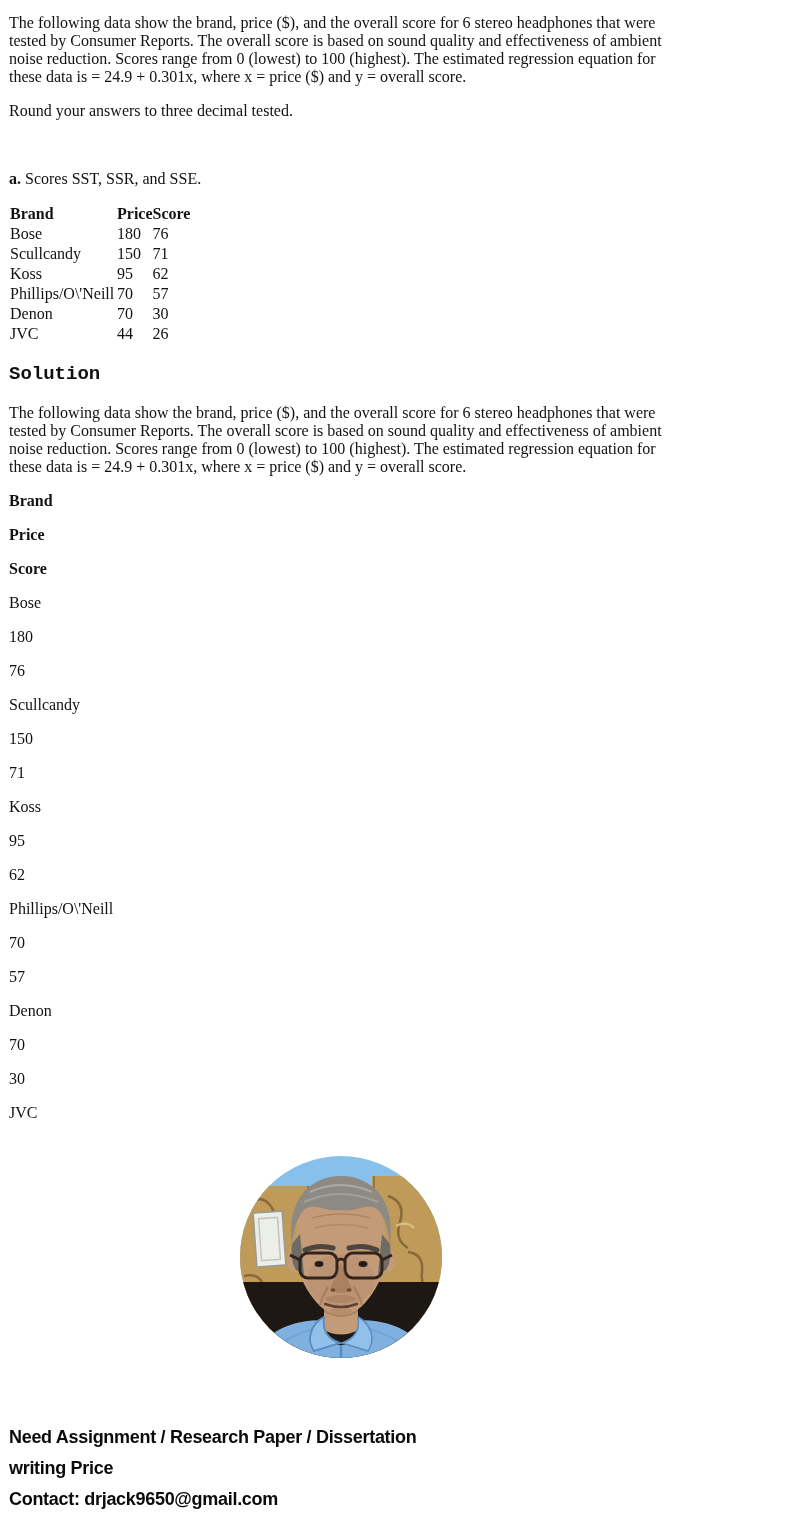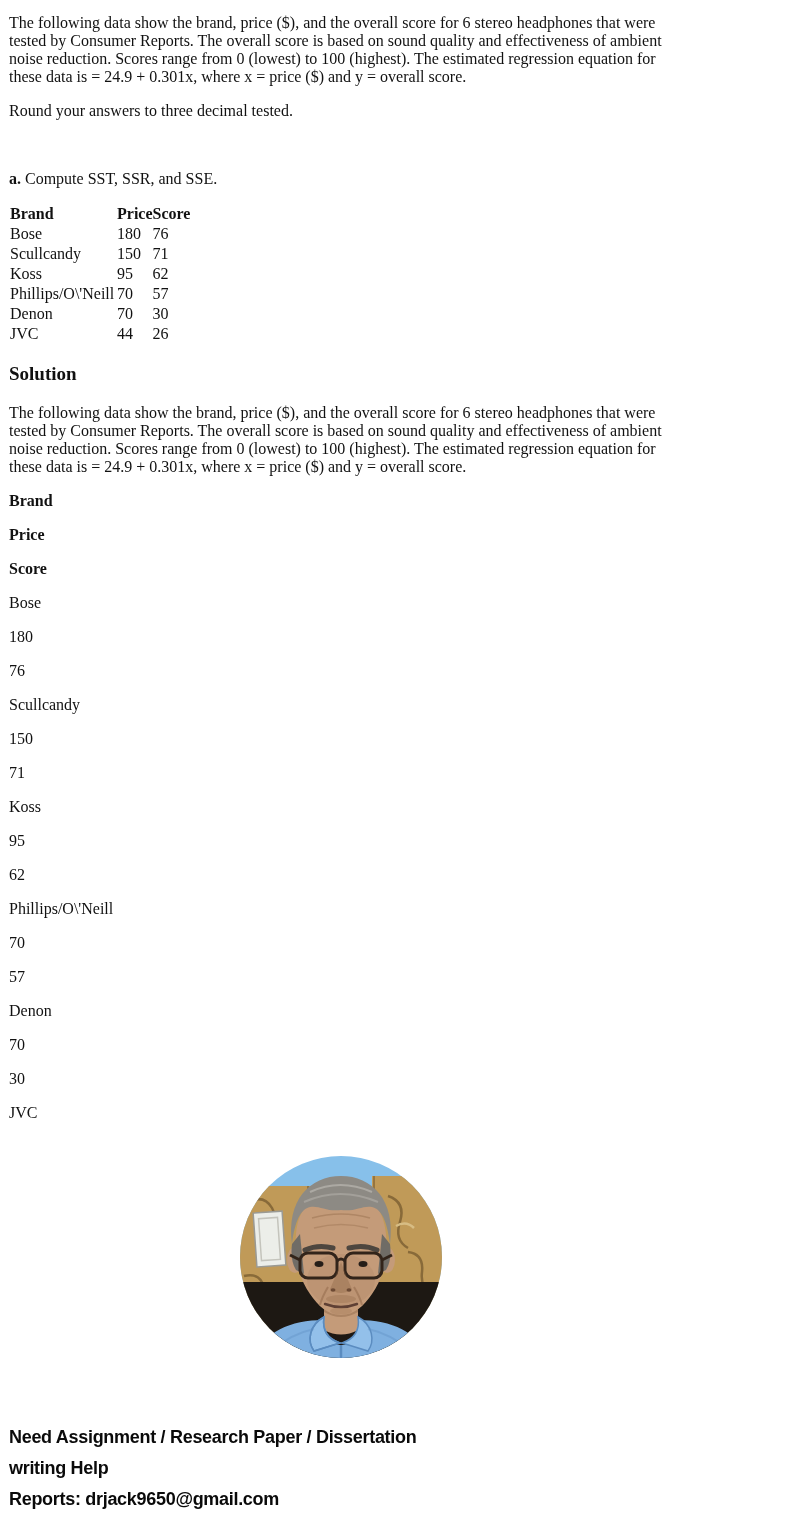--- a/index.html
+++ b/index.html
@@ -20,21 +20,21 @@
     font-size: 16px; line-height: 20px; padding: 0;
     text-align: left; vertical-align: top; font-family: "Liberation Serif", serif;
   }
   table.data-table th { font-weight: bold; }
   .col-brand { width: 107px; }
   .col-price { width: 35px; }
   .col-score { width: 42px; }
 
   h3.solution-heading {
     font-size: 19px; line-height: 22px; font-weight: bold;
-    margin: 19px 0; font-family: Liberation Serif, serif;
+    margin: 19px 0; font-family: Liberation Mono, monospace;
   }
 
   .avatar-wrap { margin-top: 34px; height: 202px; text-align: center; }
   .avatar-wrap svg { display: inline-block; vertical-align: top; }
 
   .footer-banner {
     margin-top: 64px;
     font-family: "Liberation Sans", sans-serif;
     font-weight: bold;
     font-size: 18px;
@@ -47,21 +47,21 @@
 <body>
 
 <div class="page">
 
   <p class="body-text first">The following data show the brand, price ($), and the overall score for 6 stereo headphones that were tested by Consumer Reports. The overall score is based on sound quality and effectiveness of ambient noise reduction. Scores range from 0 (lowest) to 100 (highest). The estimated regression equation for these data is = 24.9 + 0.301x, where x = price ($) and y = overall score.</p>
 
   <p class="body-text">Round your answers to three decimal tested.</p>
 
   <p class="spacer-line">&nbsp;</p>
 
-  <p class="question-line"><span class="bold">a.</span> <span>Compute SST, SSR, and SSE.</span></p>
+  <p class="question-line"><span class="bold">a.</span> <span>Scores SST, SSR, and SSE.</span></p>
 
   <table class="data-table">
     <thead>
       <tr>
         <th class="col-brand">Brand</th>
         <th class="col-price">Price</th>
         <th class="col-score">Score</th>
       </tr>
     </thead>
     <tbody>
@@ -208,17 +208,17 @@
 
         <ellipse cx="101" cy="143" rx="15" ry="4" opacity="0.3" fill="#8f6647"></ellipse>
         <path d="M85,148 Q101,154 117,148" fill="none" stroke="#5f4034" stroke-width="2.5" stroke-linecap="round"></path>
         <ellipse cx="101" cy="155" rx="11" ry="3.5" opacity="0.25" fill="#8f6647"></ellipse>
       </g>
     </svg>
   </div>
 
   <div class="footer-banner">
     <div>Need Assignment / Research Paper / Dissertation</div>
-    <div>writing Help</div>
-    <div>Reports: drjack9650@gmail.com</div>
+    <div>writing Price</div>
+    <div>Contact: drjack9650@gmail.com</div>
   </div>
 
 </div>
 
 </body></html>

